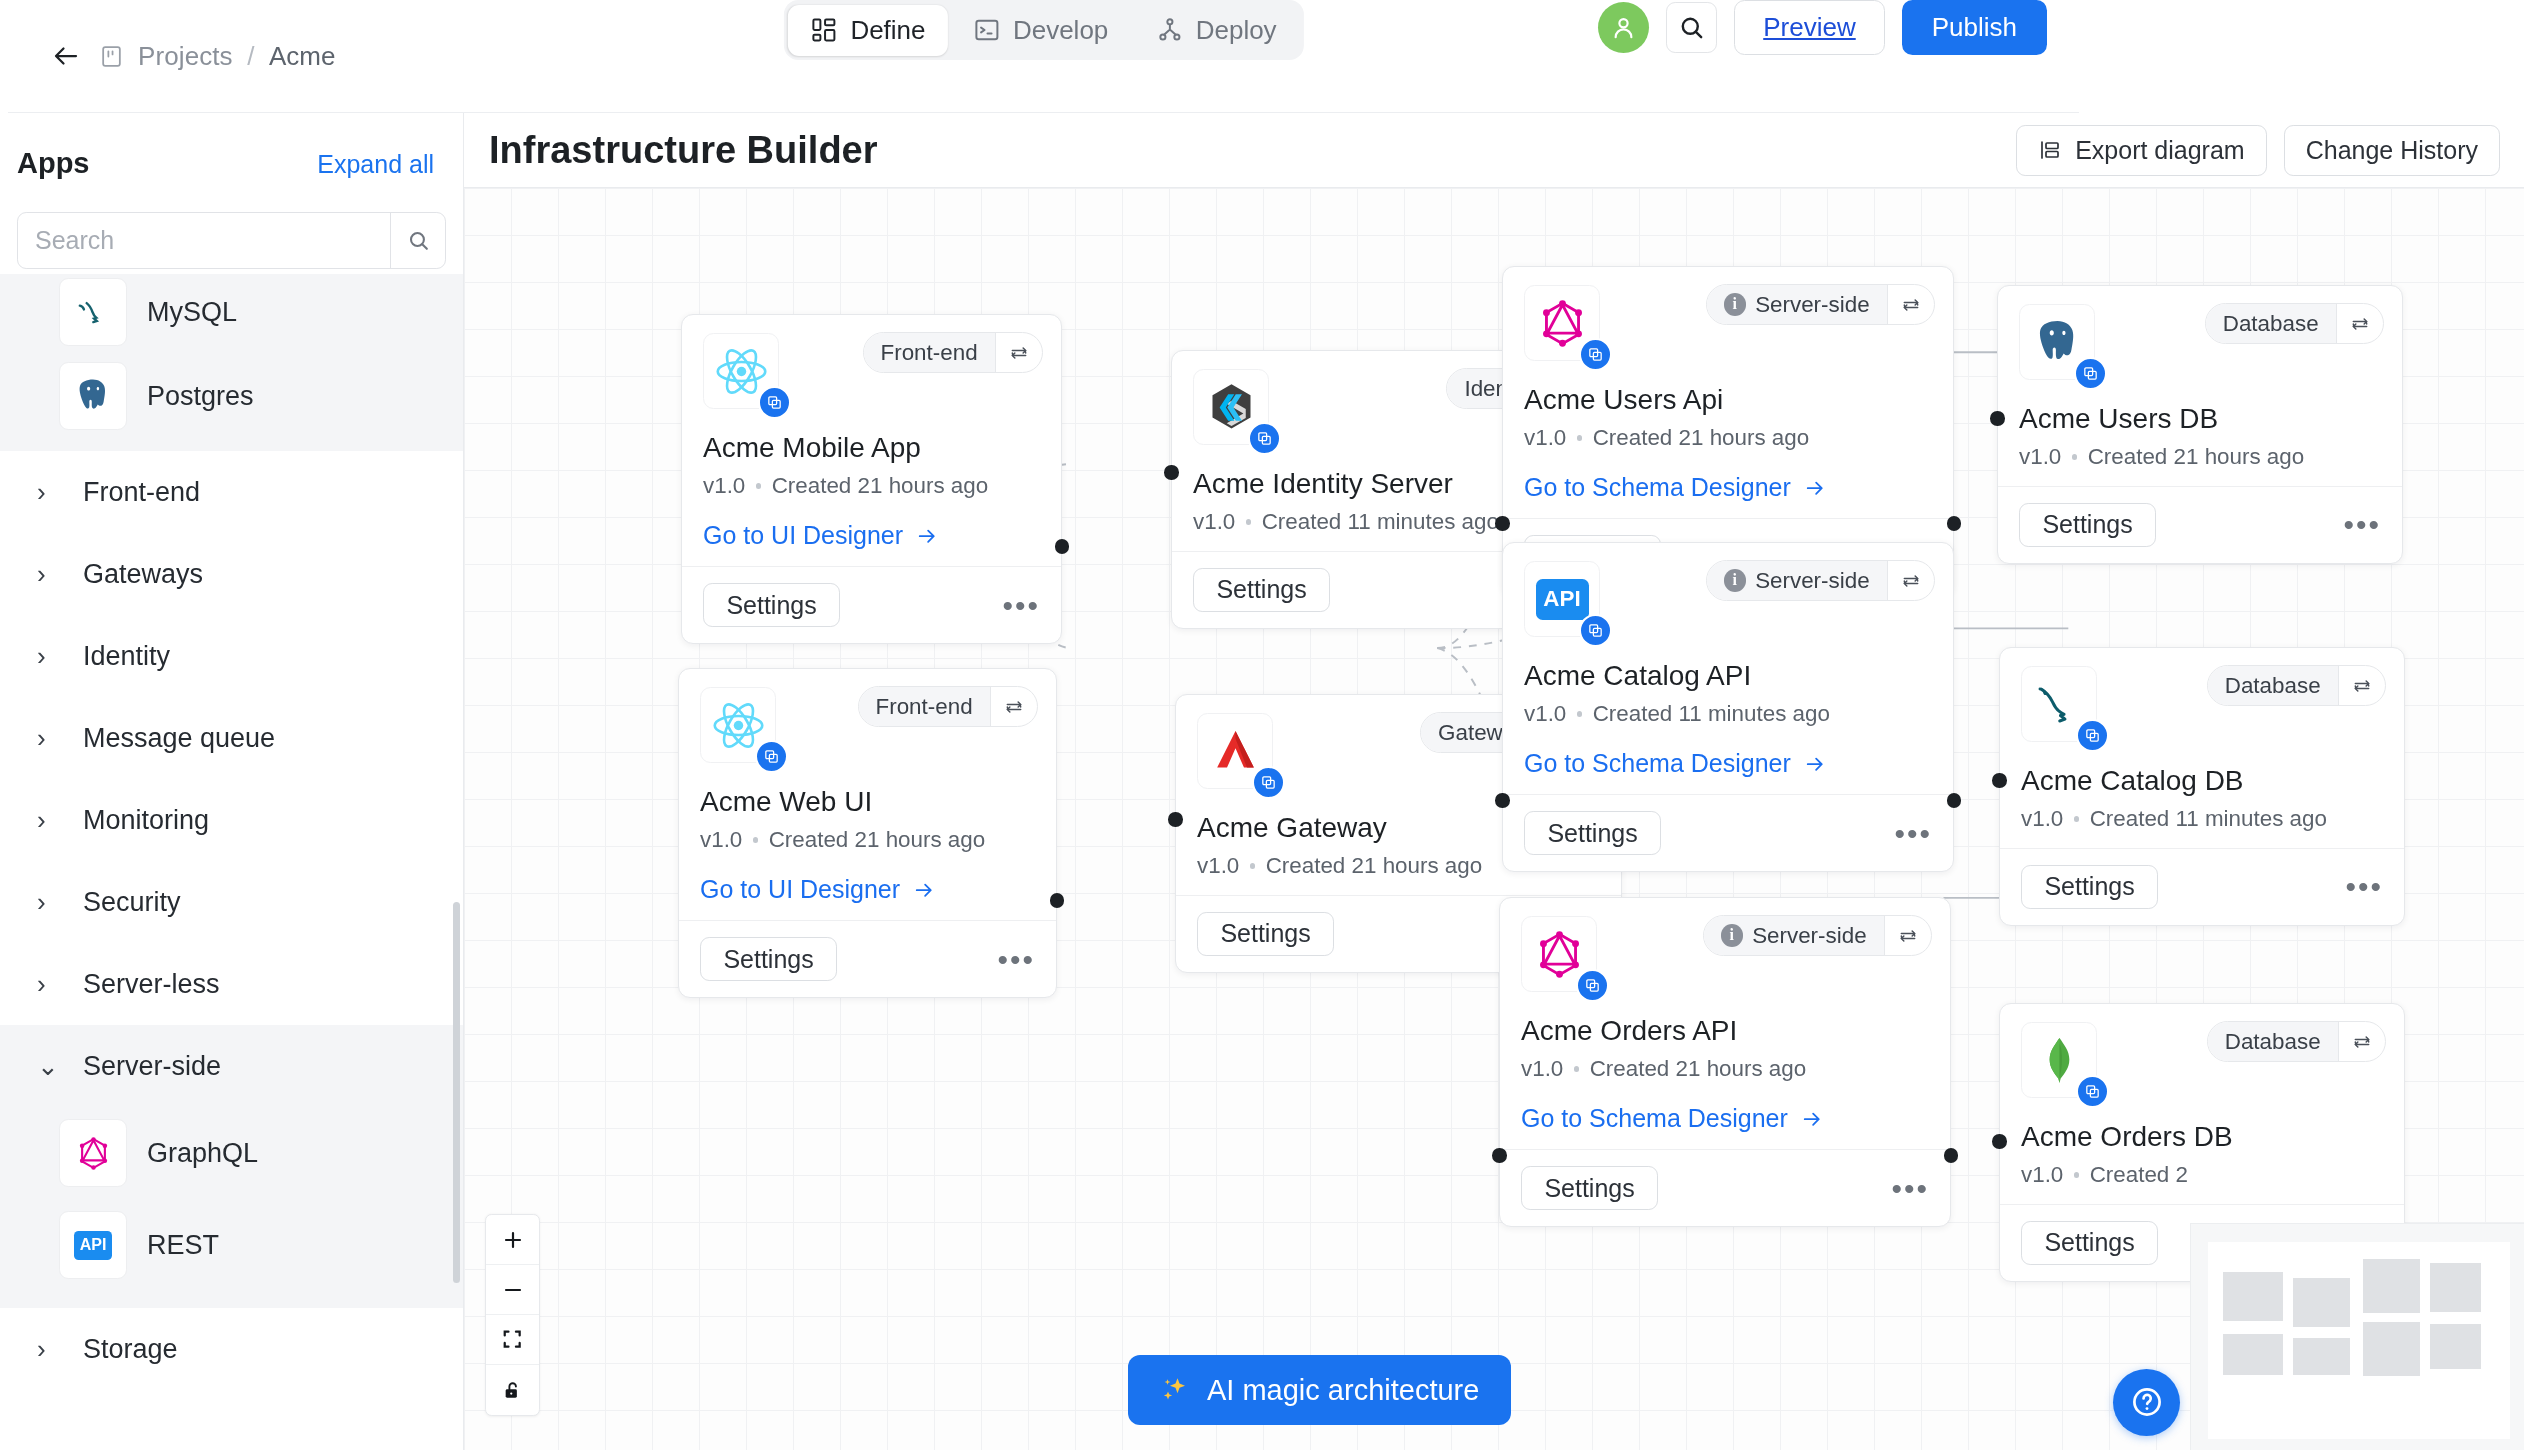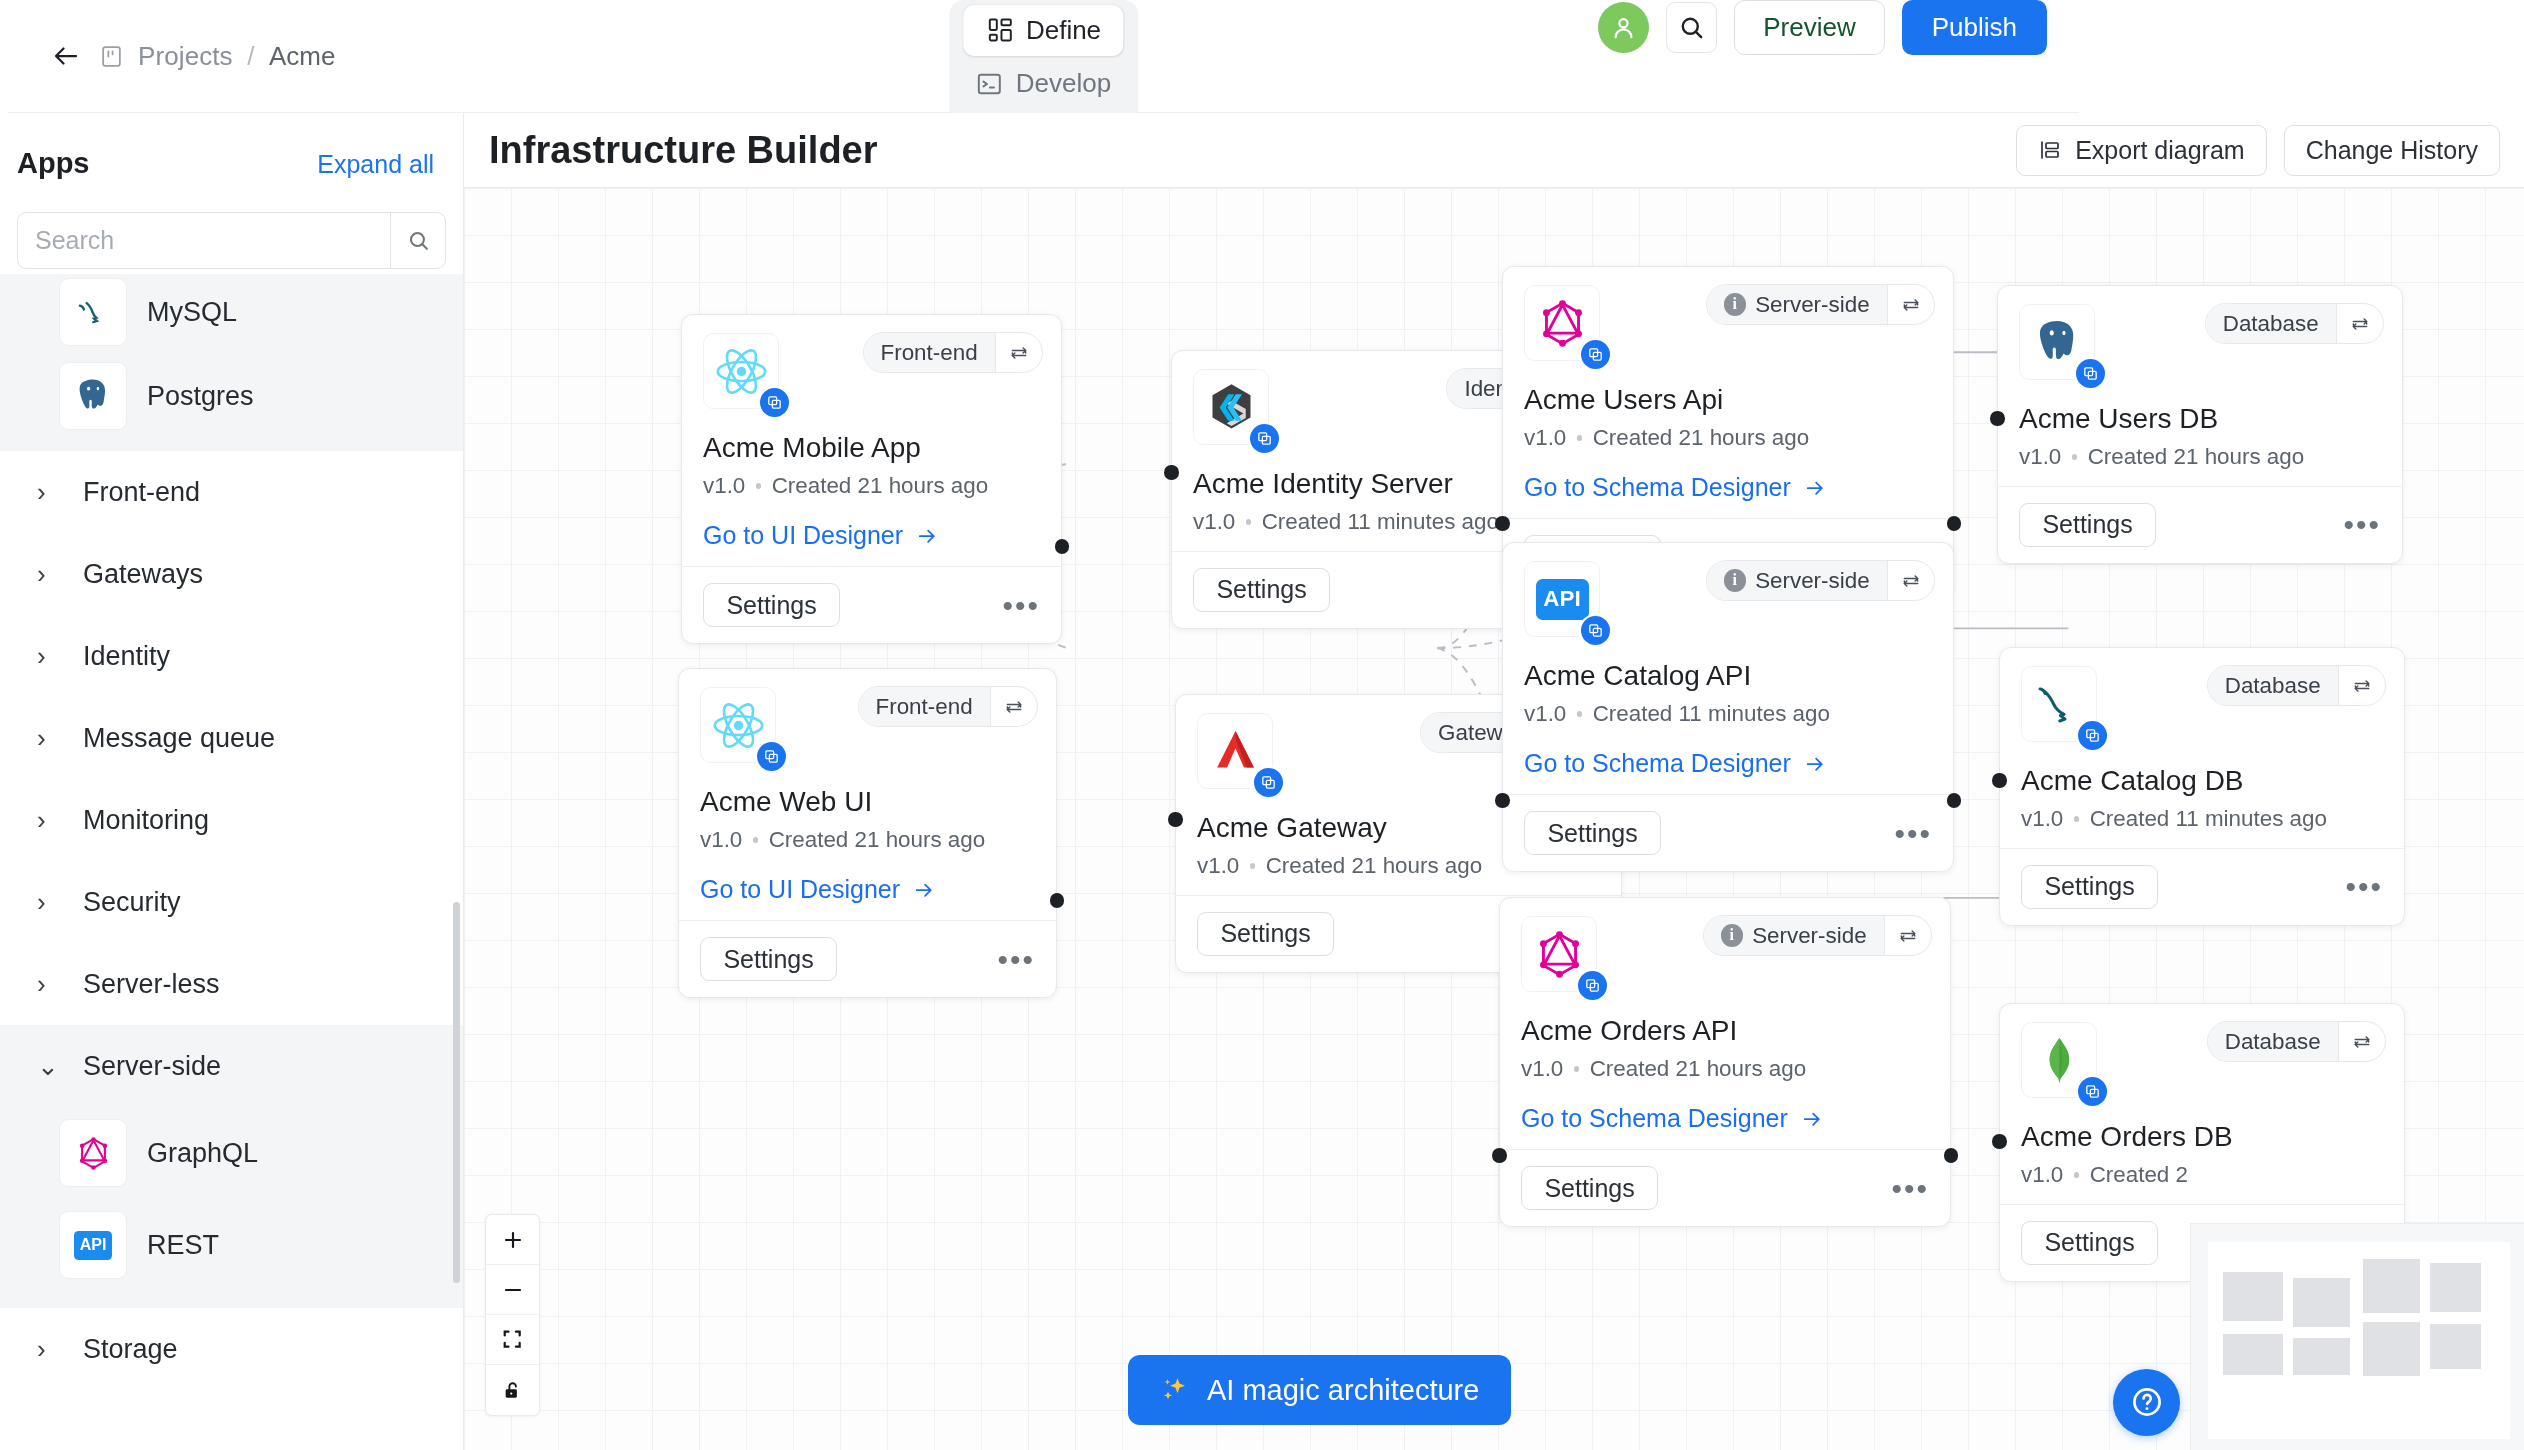--- a/index.html
+++ b/index.html
@@ -28,21 +28,20 @@
   .bc-proj-icon { width: 25px; height: 25px; display: block; }
   .bc-link { font-size: 26px; color: #8a9099; letter-spacing: 0.1px; }
   .bc-sep  { font-size: 26px; color: #b5bac1; }
   .bc-cur  { font-size: 26px; color: #5d646d; }
 
   .tabs {
     position: absolute; left: 50%; transform: translateX(-50%);
     display: flex; align-items: center;
     background: #f2f3f5; border-radius: 14.5px; padding: 4.6px;
     gap: 2.6px;
-    flex-direction: column;
   }
   .tab {
     display: flex; align-items: center; gap: 12px;
     padding: 10px 22.4px; border-radius: 11.2px;
     font-size: 26px; color: #70767f; cursor: pointer;
     white-space: nowrap;
   }
   .tab.active { background: #ffffff; color: #1f2328; box-shadow: 0 0.7px 2px rgba(0,0,0,.12); }
   .tab svg { display: block; }
 
@@ -55,22 +54,22 @@
     cursor: pointer;
   }
   .icon-btn {
     width: 51px; height: 51px; border-radius: 9.2px;
     border: 1.3px solid #e3e5e8; background: #fff;
     display: flex; align-items: center; justify-content: center; cursor: pointer;
   }
   .btn-outline {
     height: 55px; padding: 0 28px; border-radius: 10.5px;
     border: 1.3px solid #dcdfe3; background: #fff;
-    font-size: 26px; color: #14532d; cursor: pointer;
-    display: flex; align-items: center;
+    font-size: 26px; color: #1d4ed8; cursor: pointer;
+    display: flex; align-items: center; text-decoration: underline;
   }
   .btn-primary {
     height: 55px; padding: 0 30px; border-radius: 10.5px;
     border: none; background: #1a73ef; color: #fff;
     font-size: 26px; cursor: pointer;
     display: flex; align-items: center;
   }
 
   
   .sidebar {

